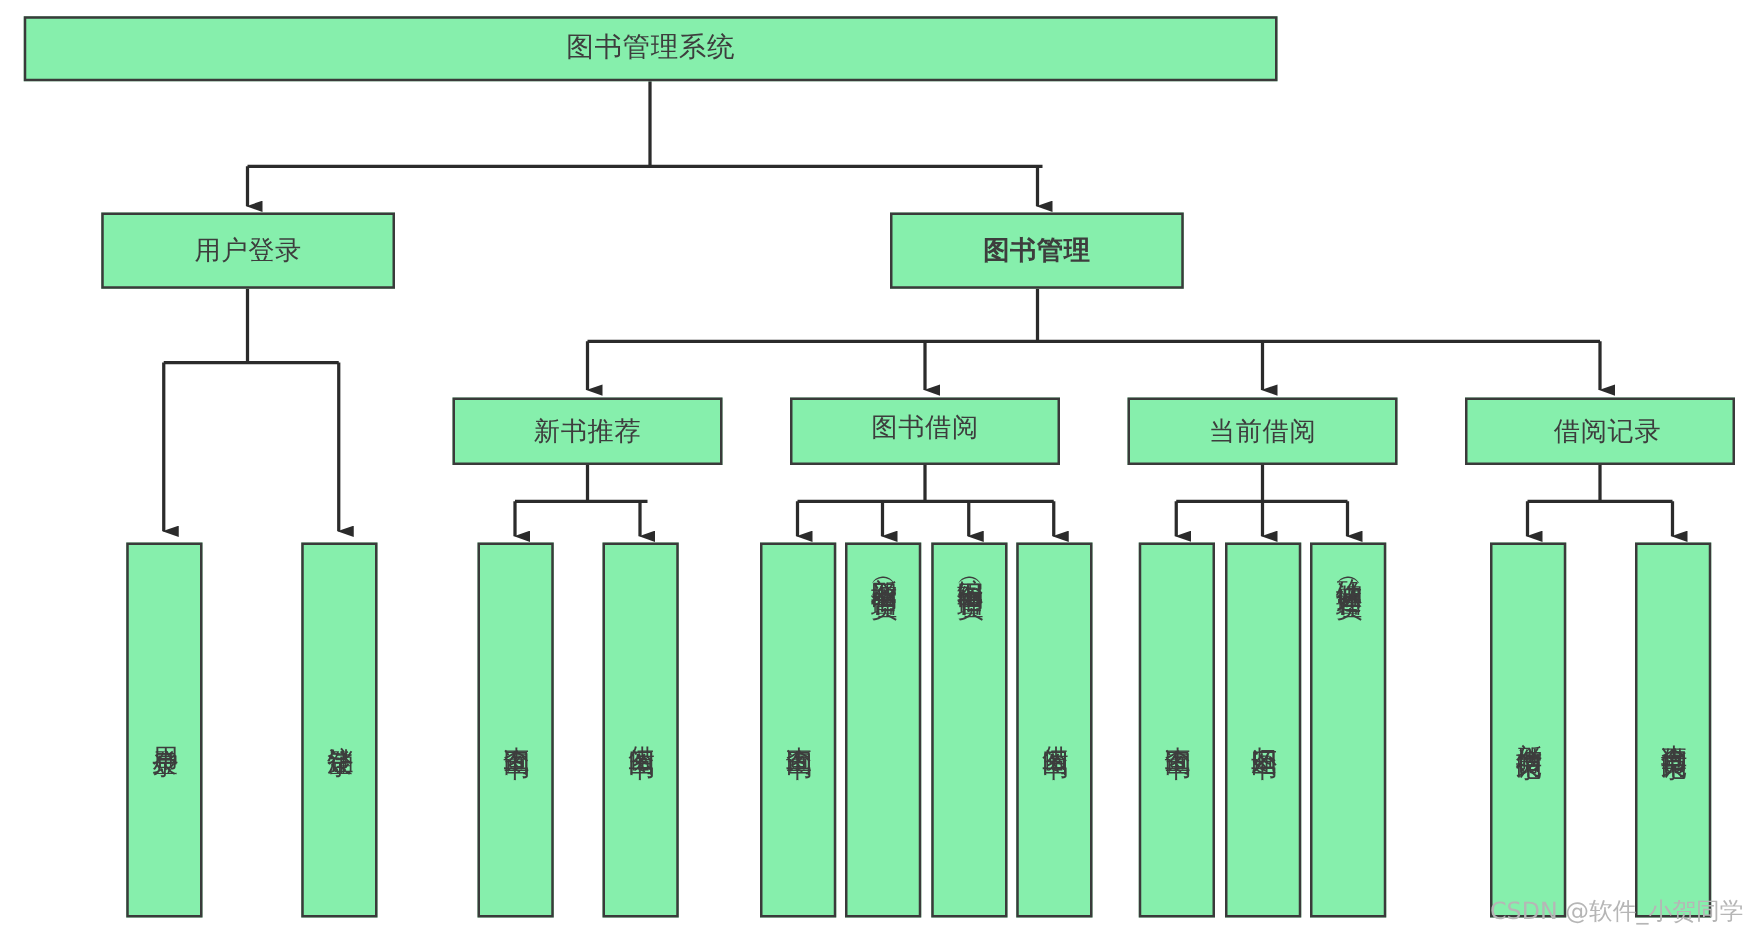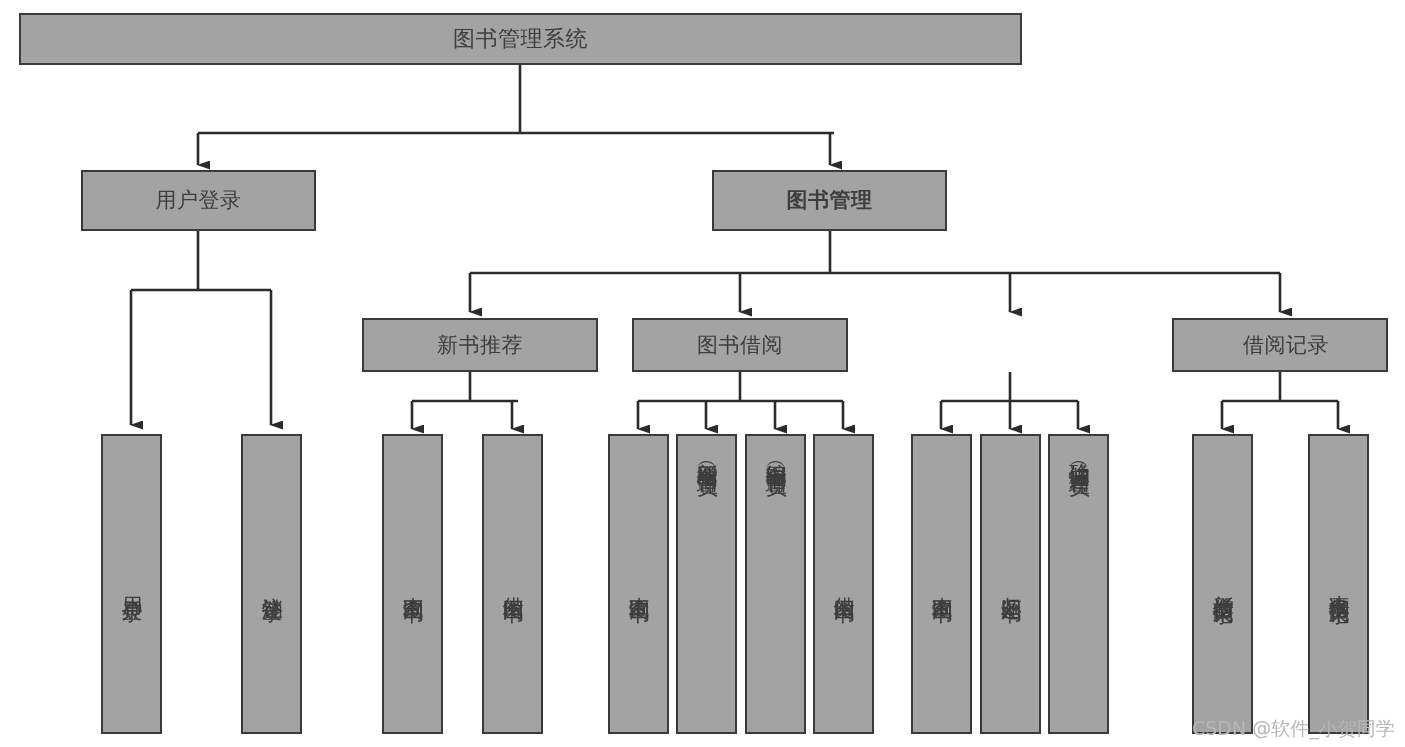--- a/index.html
+++ b/index.html
@@ -22,21 +22,21 @@
     position: absolute;
     left: 0;
     top: 0;
     width: 1405px;
     height: 747px;
     pointer-events: none;
   }
   .node {
     position: absolute;
     box-sizing: border-box;
-    background: #a3a3a3;
+    background: #86efac;
     border: 2px solid #3a3a3a;
     display: flex;
     align-items: center;
     justify-content: center;
     z-index: 3;
   }
   .node .node-label {
     color: #3d3d3d;
     font-size: 21px;
     line-height: 1.18;
@@ -138,28 +138,31 @@
   </div>
 
   <div class="node level-2" style="left:81px; top:170px; width:235px; height:61px;">
     <span class="node-label">用户登录</span>
   </div>
 
   <div class="node level-2" style="left:712px; top:170px; width:235px; height:61px;font-weight:bold;">
     <span class="node-label">图书管理</span>
   </div>
 
-  <div class="node level-3" style="left:362px; top:318px; width:236px; height:54px;">
+  <div class="node level-3" style="left:362px; top:318px; width:216px; height:54px;">
     <span class="node-label">新书推荐</span>
   </div>
 
-  <div class="node level-3" style="left:632px; top:318px; width:216px; height:54px;">
+  <div class="node level-3" style="left:632px; top:318px; width:216px; height:54px;font-family:Liberation Mono, monospace;">
     <span class="node-label">图书借阅</span>
   </div>
 
+  <div class="node level-3" style="left:902px; top:318px; width:216px; height:54px;">
+    <span class="node-label">当前借阅</span>
+  </div>
 
   <div class="node level-3" style="left:1172px; top:318px; width:216px; height:54px;padding-left:12px;">
     <span class="node-label">借阅记录</span>
   </div>
 
   <div class="node leaf center-text" style="left:101px; top:434px; width:61px; height:300px;">
     <span class="node-label">用户登录</span>
   </div>
 
   <div class="node leaf center-text" style="left:241px; top:434px; width:61px; height:300px;">

